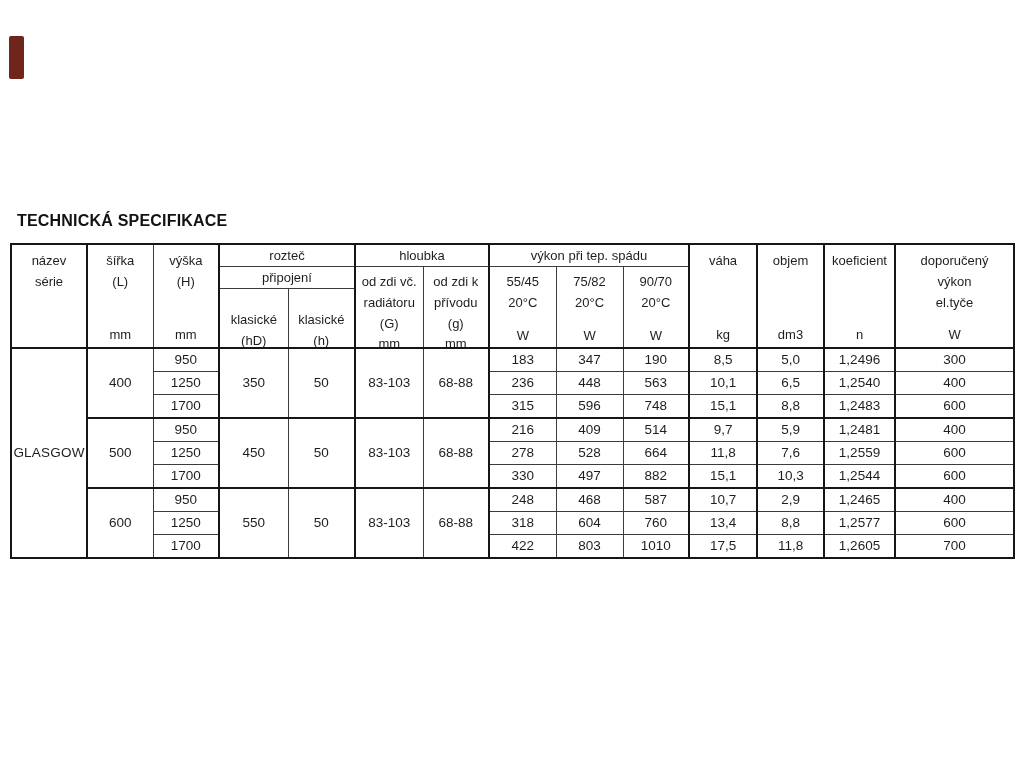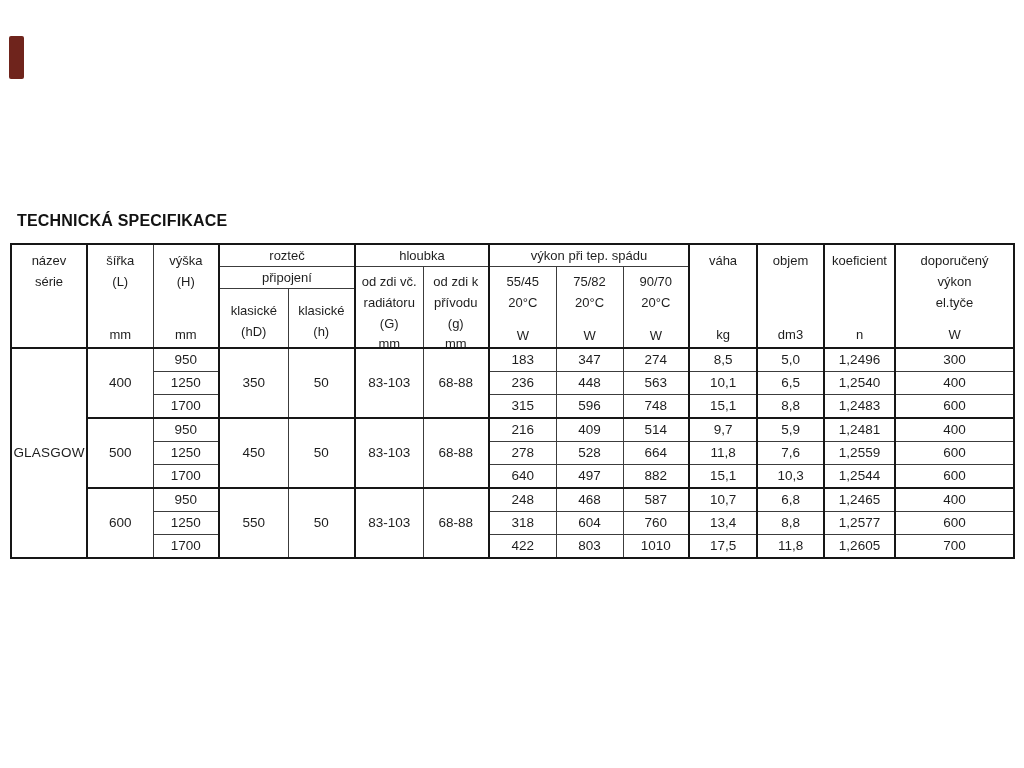--- a/index.html
+++ b/index.html
@@ -32,21 +32,21 @@
   .br2{border-right-width:2px !important;border-right-color:#161616 !important;}
   .bb2{border-bottom-width:2px !important;border-bottom-color:#161616 !important;}
   tr.hr1{height:21px;} tr.hr2{height:21px;} tr.hr3{height:59px;}
   tr.dr{height:22px;}
   tr.dr td{font-size:13.5px;line-height:22px;}
   .vstack{display:flex;flex-direction:column;align-items:center;}
   .between{justify-content:space-between;}
   .topalign{justify-content:flex-start;}
   .h97{height:97px;padding-top:3px;box-sizing:border-box;align-items:center;}
   .h76{height:76px;padding-top:2px;box-sizing:border-box;}
-  .h55{height:55px;padding-top:10px;box-sizing:border-box;}
+  .h55{height:55px;padding-top:19px;box-sizing:border-box;}
   .lines{display:flex;flex-direction:column;align-items:center;line-height:21px;}
   .unit{line-height:19px;}
   .series{font-weight:normal;font-size:12px;letter-spacing:0.2px;}
 </style>
 </head>
 <body>
 
 <div class="page">
 
   <div class="corner-mark" style="background: rgb(111, 36, 28);"></div>
@@ -205,21 +205,21 @@
       <tr class="dr">
         <td rowspan="9" class="br2 series">GLASGOW</td>
         <td rowspan="3" class="bb2">400</td>
         <td class="br2">950</td>
         <td rowspan="3" class="bb2">350</td>
         <td rowspan="3" class="br2 bb2">50</td>
         <td rowspan="3" class="bb2">83-103</td>
         <td rowspan="3" class="br2 bb2">68-88</td>
         <td>183</td>
         <td>347</td>
-        <td class="br2">274</td>
+        <td class="br2">190</td>
         <td class="br2">8,5</td>
         <td class="br2">5,0</td>
         <td class="br2">1,2496</td>
         <td>300</td>
       </tr>
       <tr class="dr">
         <td class="br2">1250</td>
         <td>236</td>
         <td>448</td>
         <td class="br2">563</td>
@@ -259,41 +259,41 @@
         <td>278</td>
         <td>528</td>
         <td class="br2">664</td>
         <td class="br2">11,8</td>
         <td class="br2">7,6</td>
         <td class="br2">1,2559</td>
         <td>600</td>
       </tr>
       <tr class="dr">
         <td class="br2 bb2">1700</td>
-        <td class="bb2">640</td>
+        <td class="bb2">330</td>
         <td class="bb2">497</td>
         <td class="br2 bb2">882</td>
         <td class="br2 bb2">15,1</td>
         <td class="br2 bb2">10,3</td>
         <td class="br2 bb2">1,2544</td>
         <td class="bb2">600</td>
       </tr>
 
       <tr class="dr">
         <td rowspan="3">600</td>
         <td class="br2">950</td>
         <td rowspan="3">550</td>
         <td rowspan="3" class="br2">50</td>
         <td rowspan="3">83-103</td>
         <td rowspan="3" class="br2">68-88</td>
         <td>248</td>
         <td>468</td>
         <td class="br2">587</td>
         <td class="br2">10,7</td>
-        <td class="br2">6,8</td>
+        <td class="br2">2,9</td>
         <td class="br2">1,2465</td>
         <td>400</td>
       </tr>
       <tr class="dr">
         <td class="br2">1250</td>
         <td>318</td>
         <td>604</td>
         <td class="br2">760</td>
         <td class="br2">13,4</td>
         <td class="br2">8,8</td>

